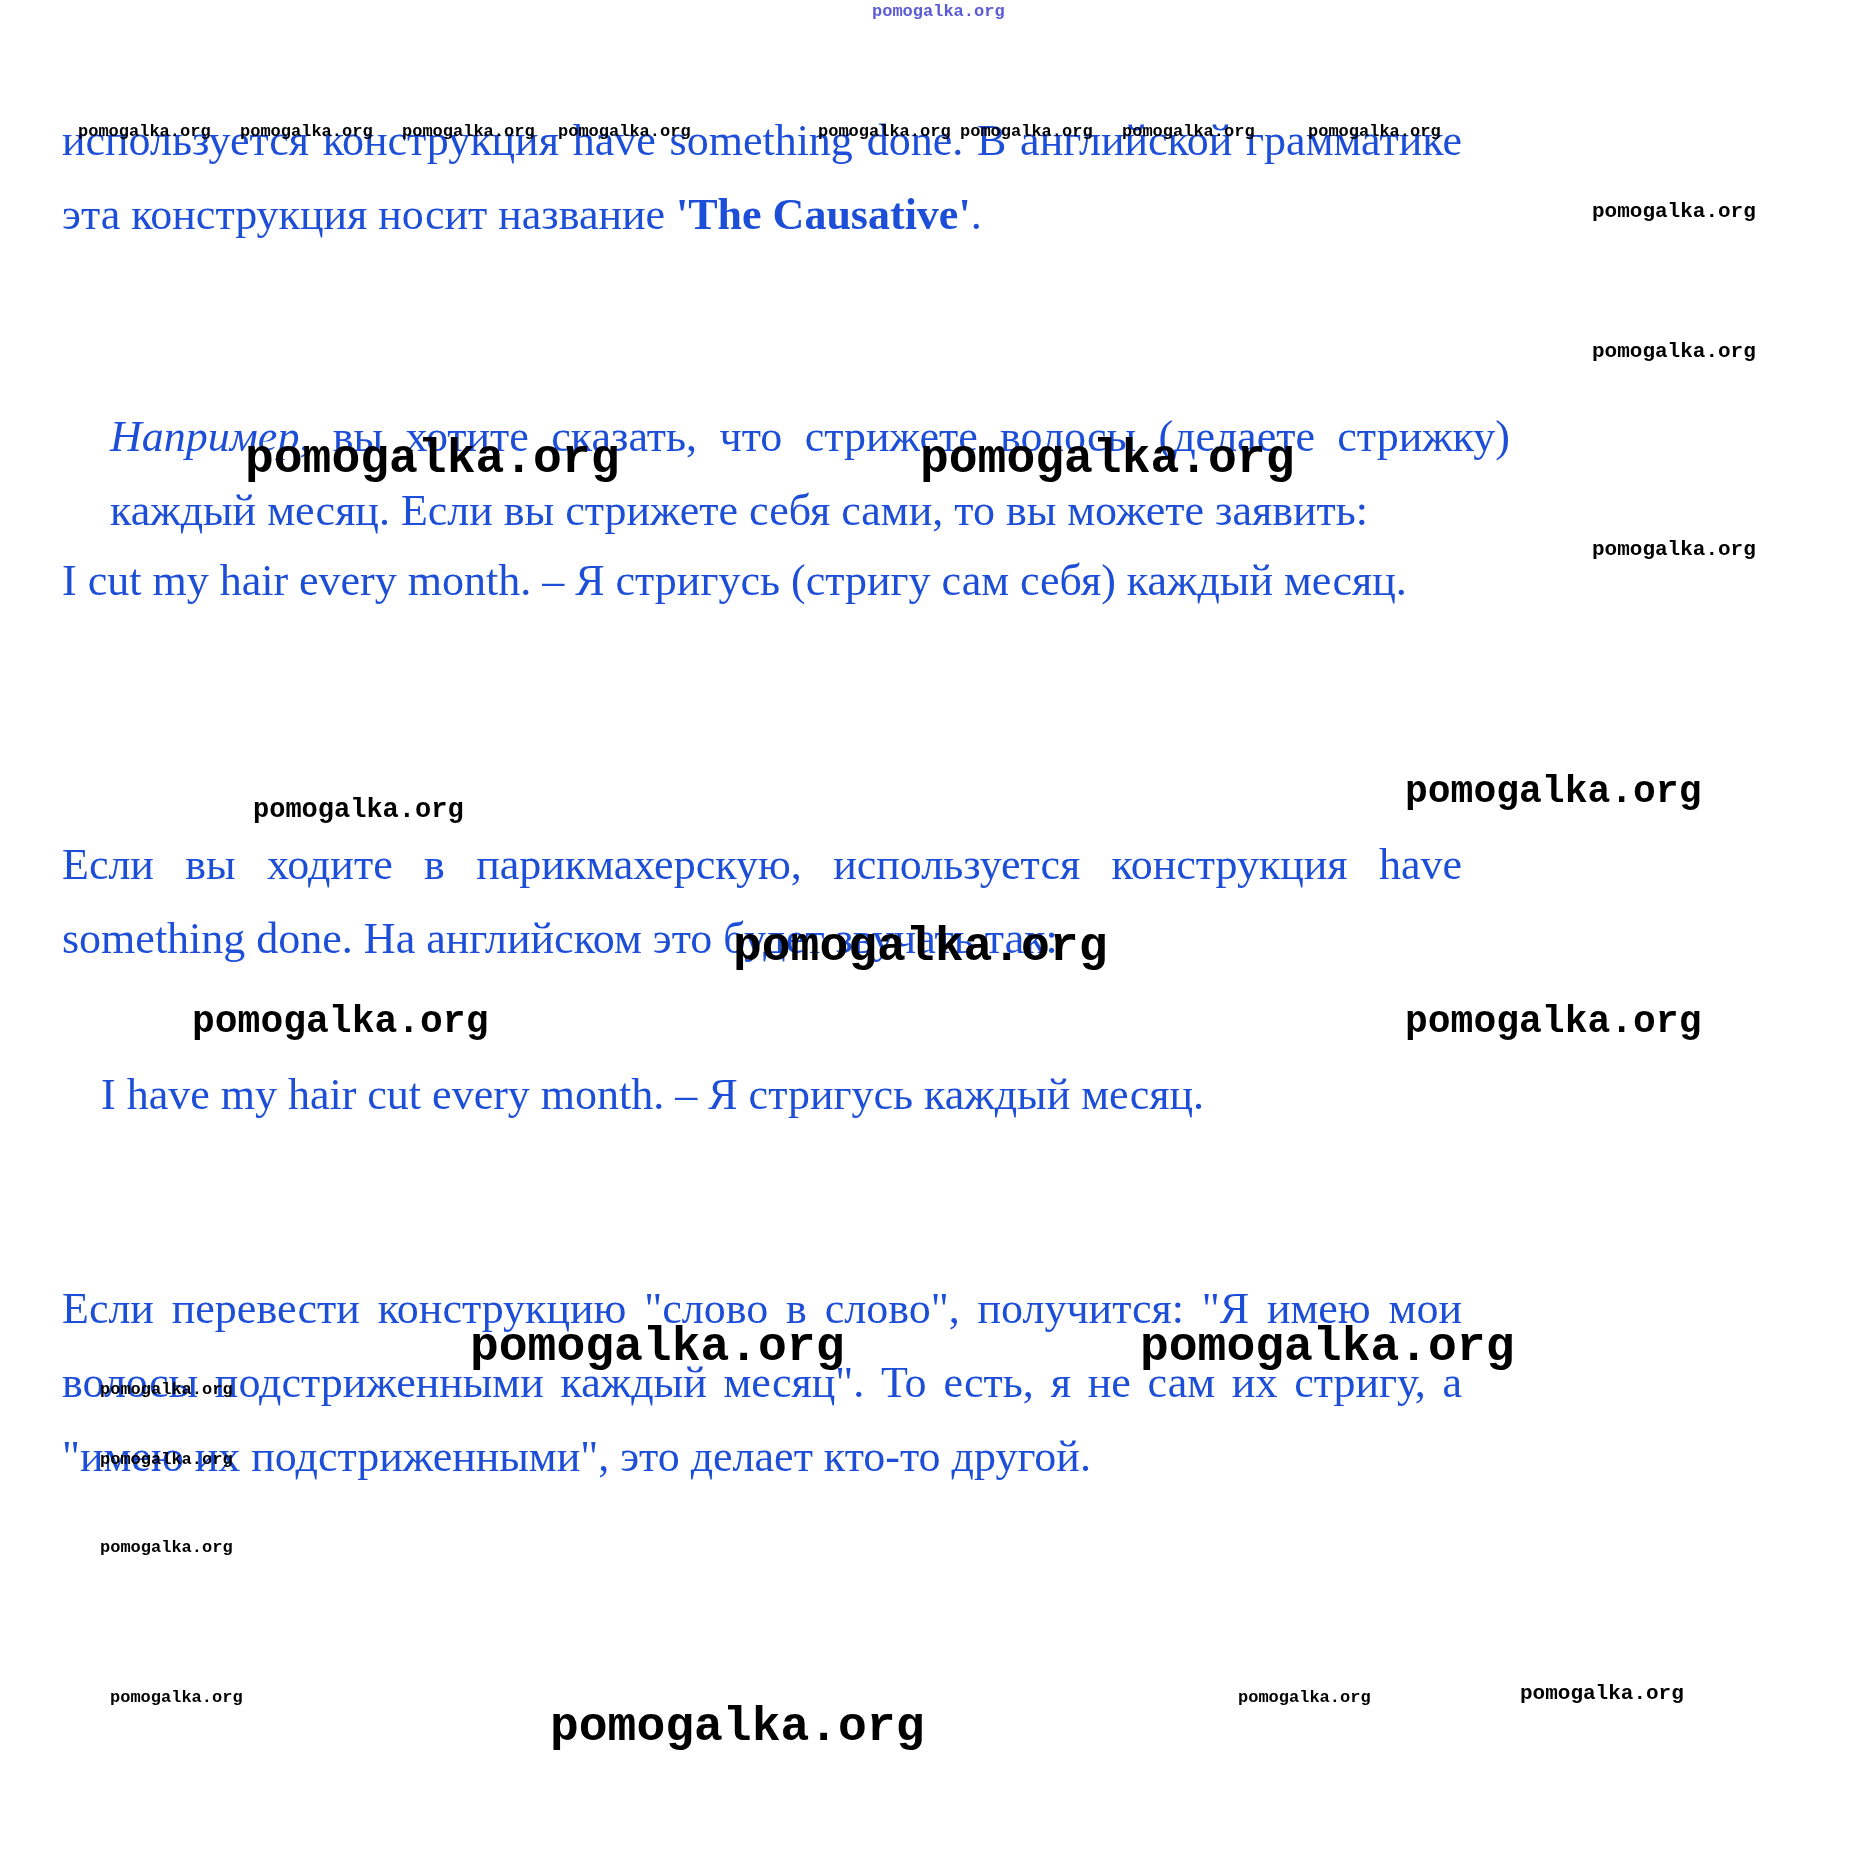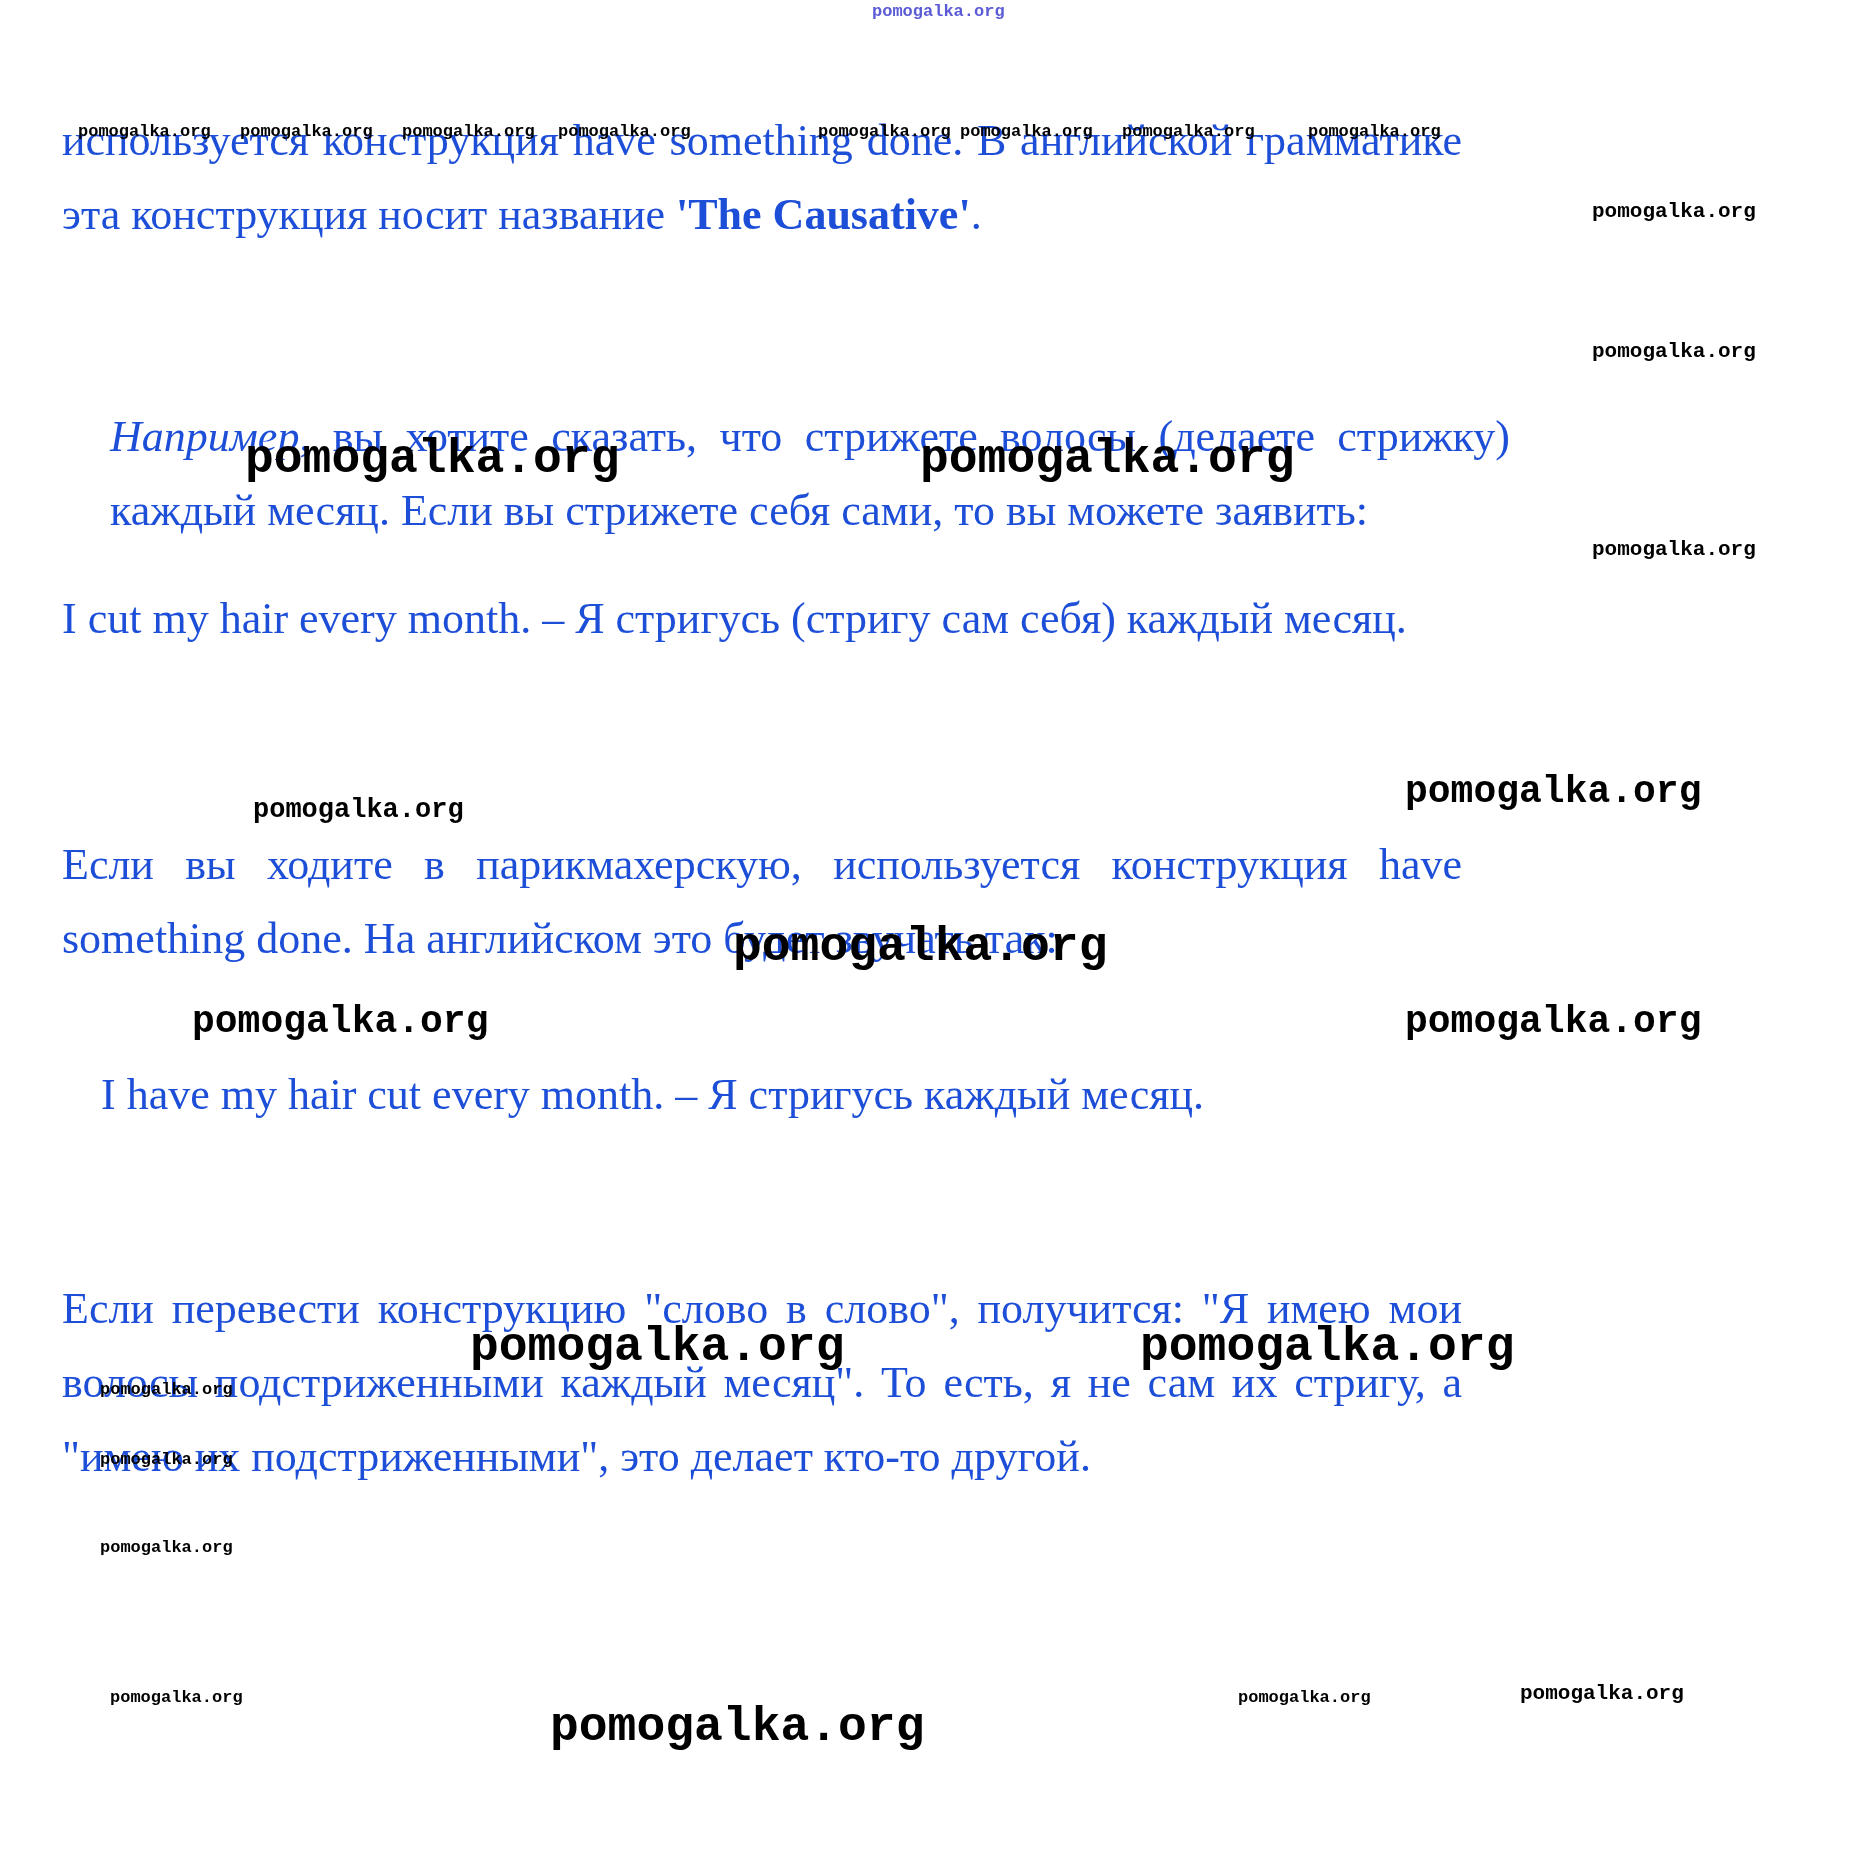--- a/index.html
+++ b/index.html
@@ -36,21 +36,21 @@
     width: 1400px;
   }
   .para-2 {
     left: 62px;
     top: 400px;
     width: 1400px;
     margin-left: 48px;
   }
   .para-3 {
     left: 62px;
-    top: 582px;
+    top: 544px;
     width: 1400px;
     font-family: Liberation Serif, serif;
   }
   .para-4 {
     left: 62px;
     top: 828px;
     width: 1400px;
   }
   .para-5 {
     left: 62px;

